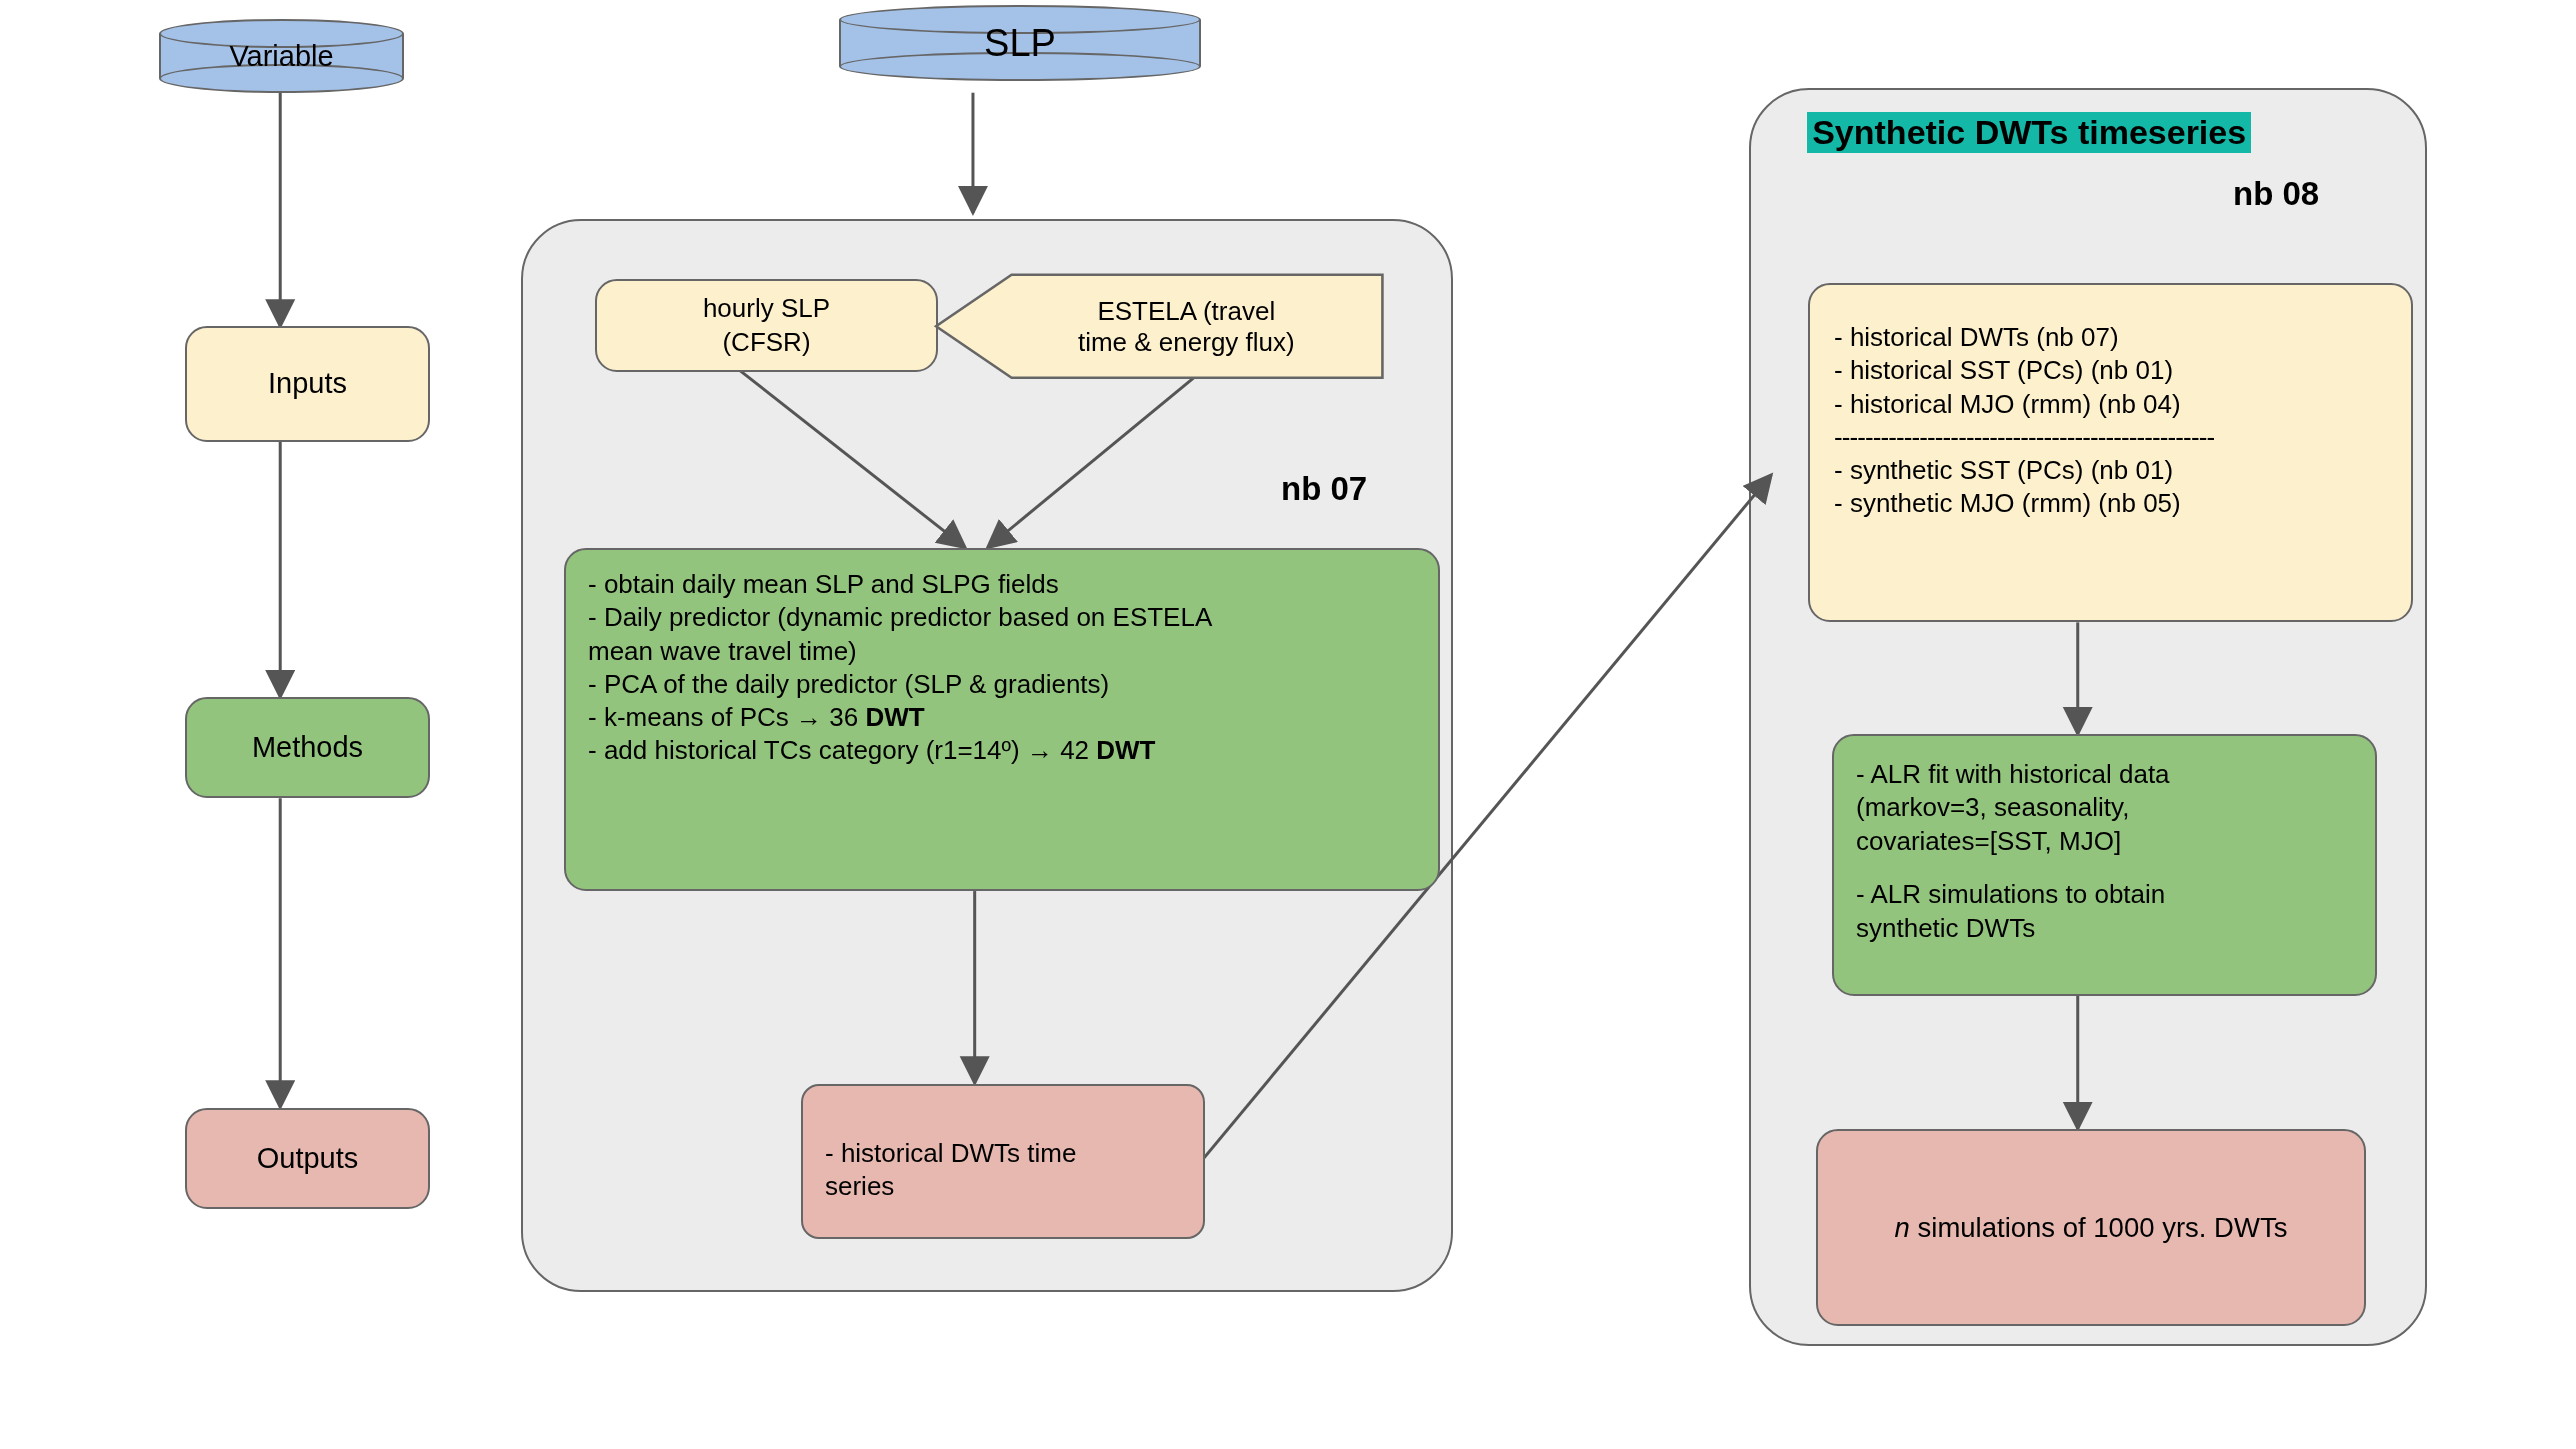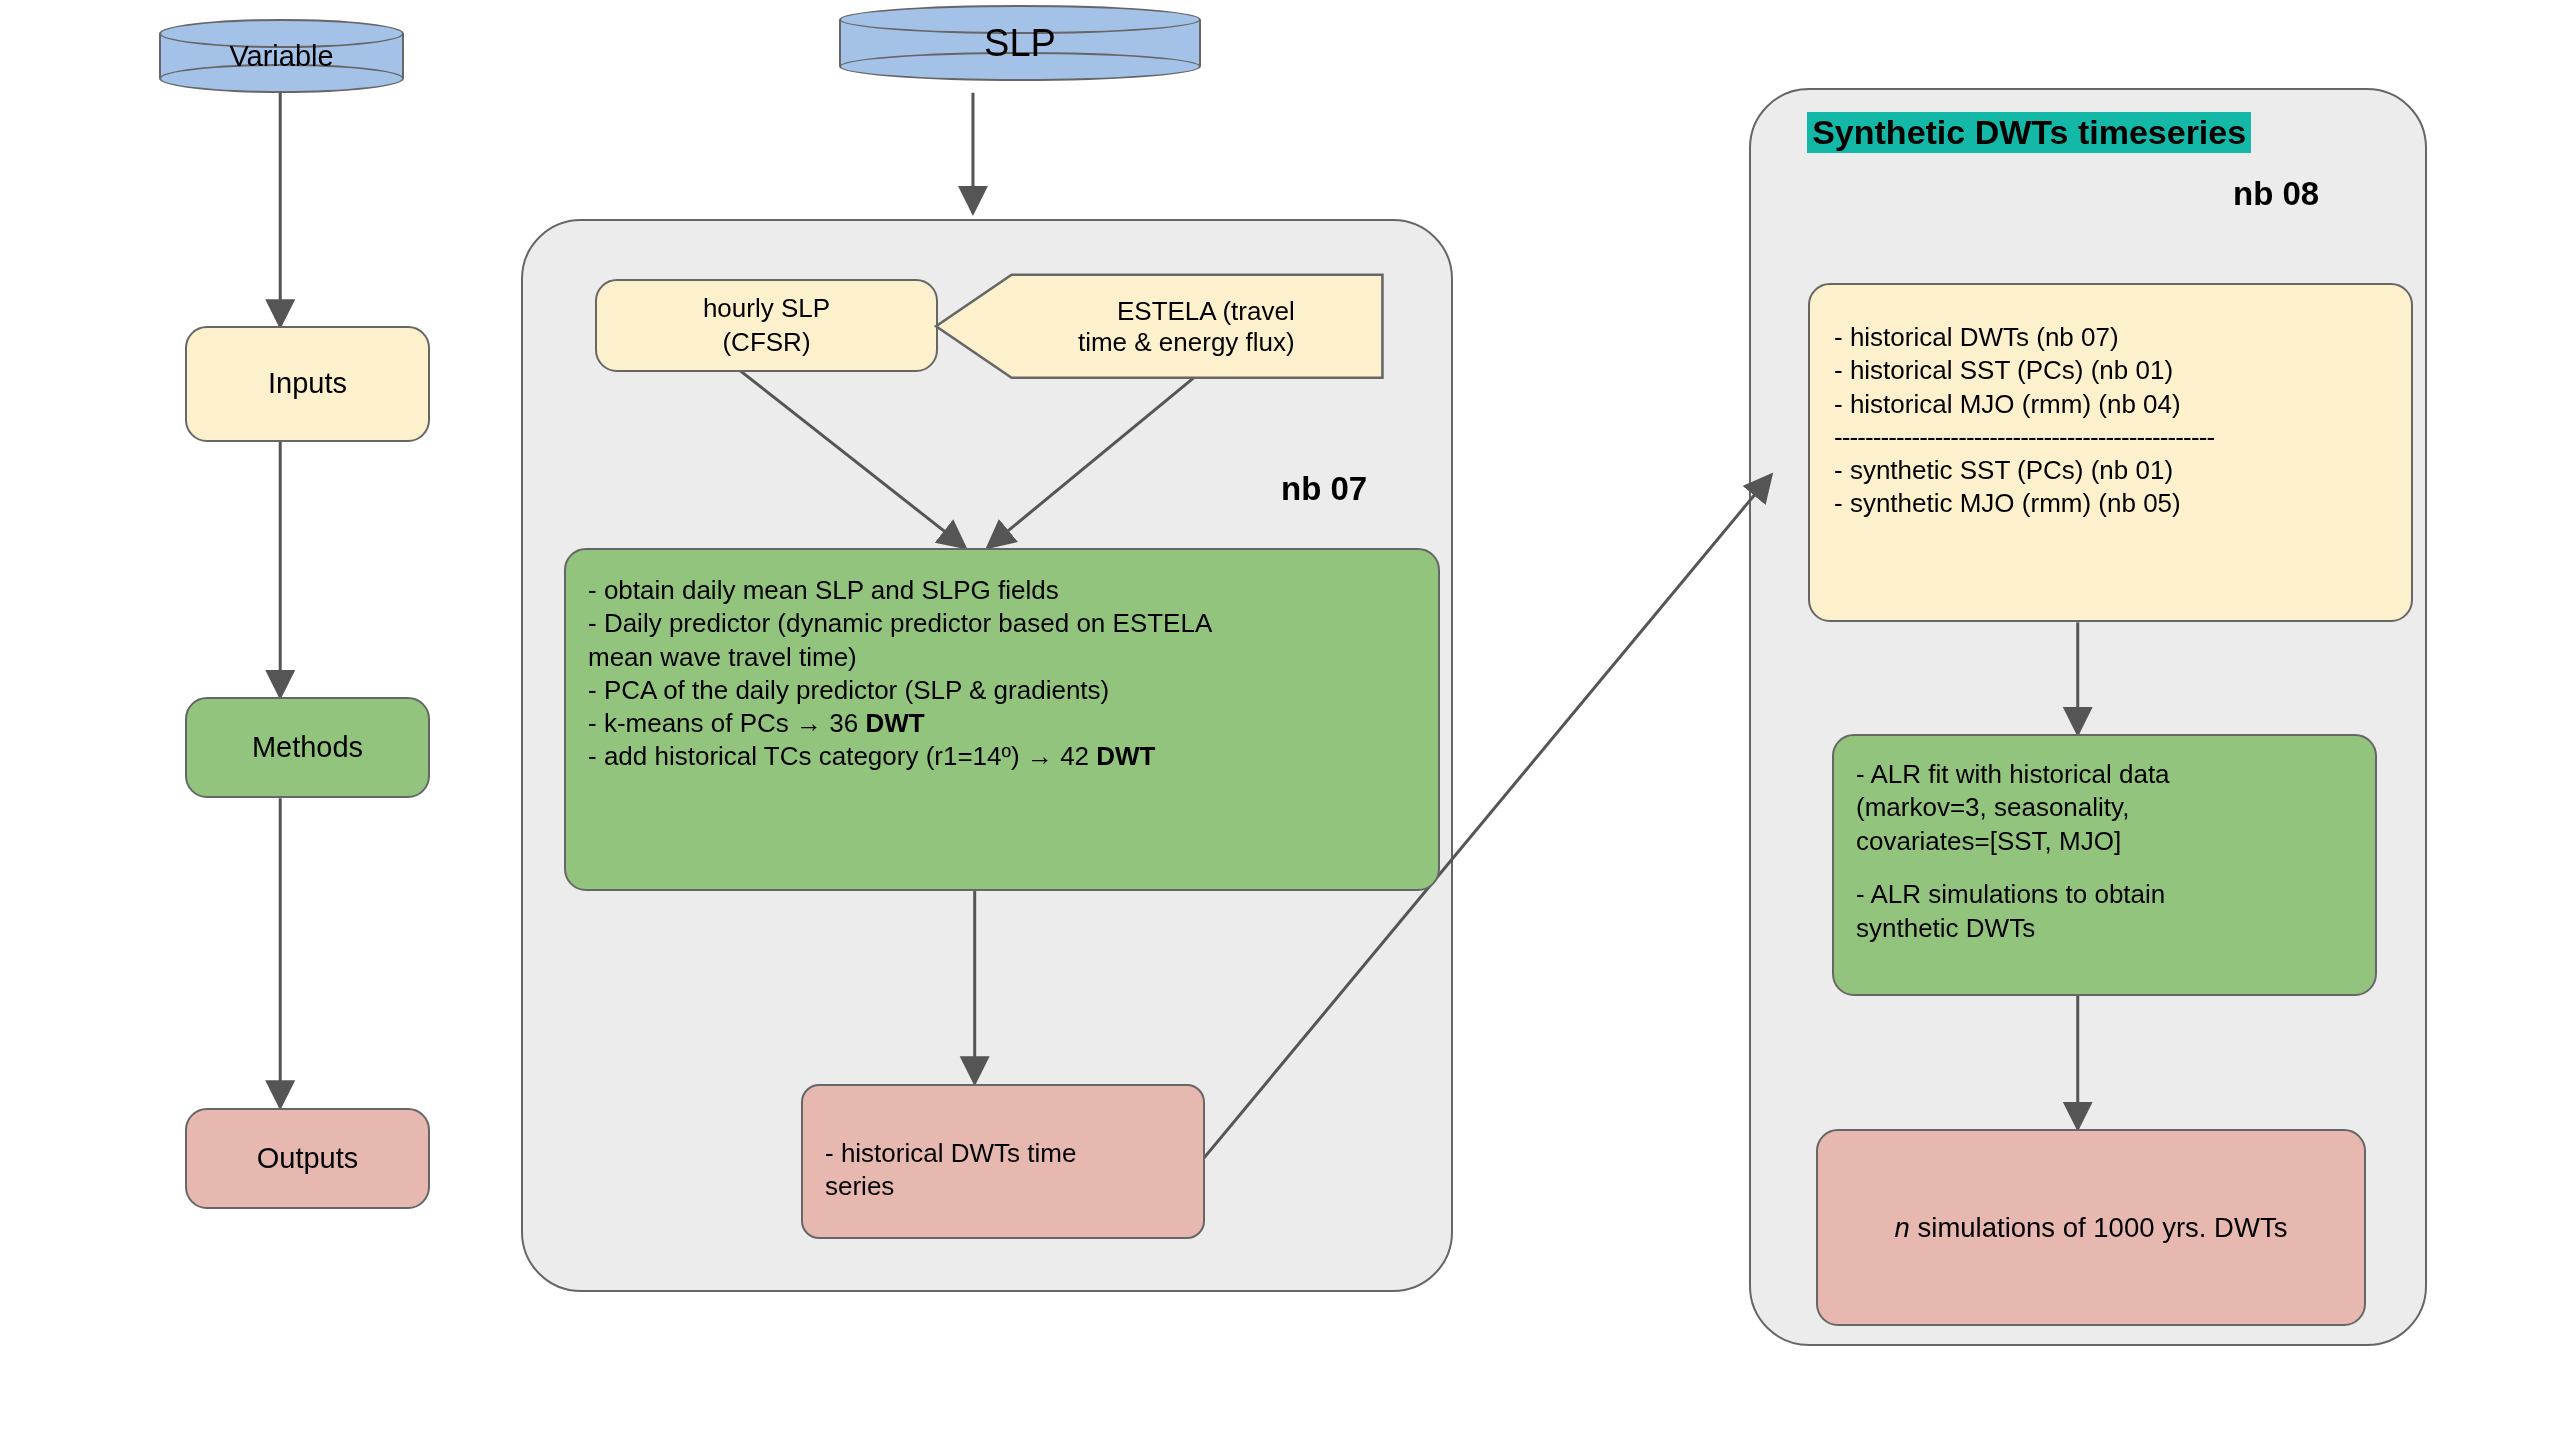--- a/index.html
+++ b/index.html
@@ -32,21 +32,21 @@
       background:#a4c2e8;border-left:2.6px solid #666;border-right:2.6px solid #666;}
   .cyl .top{position:absolute;left:0;top:0;width:100%;height:29px;
       background:#a4c2e8;border:2.6px solid #666;border-radius:50%;box-sizing:border-box;}
   .cyl .bot{position:absolute;left:0;bottom:0;width:100%;height:29px;
       background:#a4c2e8;border:2.6px solid #666;border-radius:50%;box-sizing:border-box;}
   .cyl .lbl{position:absolute;left:0;right:0;top:0;bottom:0;
       display:flex;align-items:center;justify-content:center;z-index:4;}
 
   .estela{position:absolute;z-index:2;background:#fdf0cd;box-sizing:border-box;}
   .estela .lbl{position:absolute;left:16%;right:4%;top:0;bottom:0;
-      display:flex;align-items:center;justify-content:center;text-align:right;}
+      display:flex;align-items:center;justify-content:center;text-align:center;}
 
   .nb-label{position:absolute;z-index:4;font-weight:bold;}
   .panel-title{position:absolute;z-index:4;font-weight:bold;
       background:#14b8a6;padding:0.9px 5.2px;}
 
   .dashsep{display:block;letter-spacing:-0.9px;}
 </style>
 </head>
 <body>
 
@@ -117,21 +117,21 @@
   <div class="estela" style="left:936px;top:275px;width:447px;height:103px;font-size:26px;
               clip-path:polygon(17% 0%,100% 0%,100% 100%,17% 100%,0% 50%);
               -webkit-clip-path:polygon(17% 0%,100% 0%,100% 100%,17% 100%,0% 50%);">
     <div class="lbl" style="white-space:pre-line;">ESTELA (travel
 time &amp; energy flux)</div>
   </div>
   <svg class="layer front" viewBox="0 0 3000 1688">
     <polygon points="1178,320 1610,320 1610,440 1178,440 1090,380" fill="none" stroke="#666666" stroke-width="3"></polygon>
   </svg>
 
-  <div class="node rounded fill-green txt-left" style="left:538px;top:548px;width:876px;height:343px;font-size:26px;padding:24px 22px;">
+  <div class="node rounded fill-green txt-left" style="left:538px;top:548px;width:876px;height:343px;font-size:26px;padding:18px 22px;">
     <div style="width:100%;">
       <div>- obtain daily mean SLP and SLPG fields</div>
       <div>- Daily predictor (dynamic predictor based on ESTELA</div>
       <div>mean wave travel time)</div>
       <div>- PCA of the daily predictor (SLP &amp; gradients)</div>
       <div>- k-means of PCs  → 36 <b>DWT</b></div>
       <div>- add historical TCs category (r1=14º) → 42 <b>DWT</b></div>
     </div>
   </div>
 

